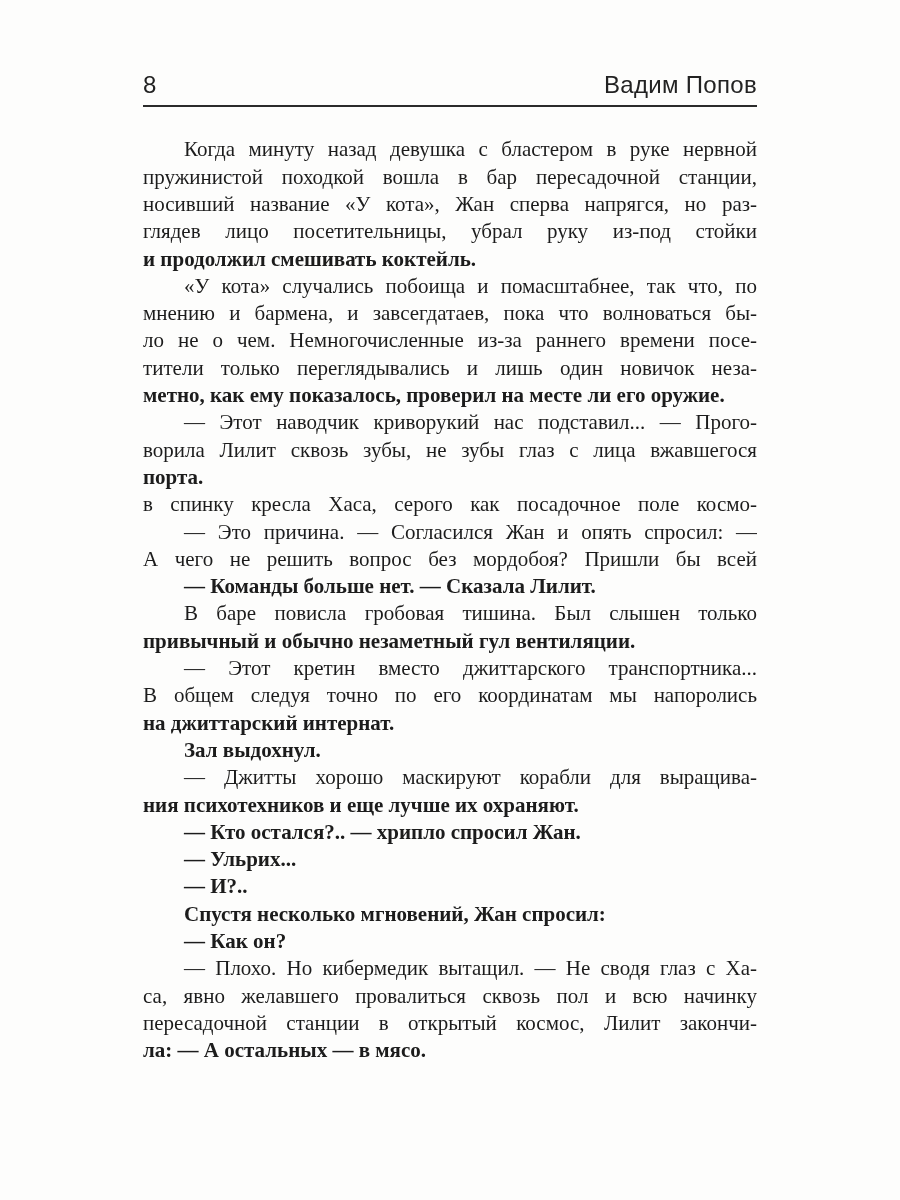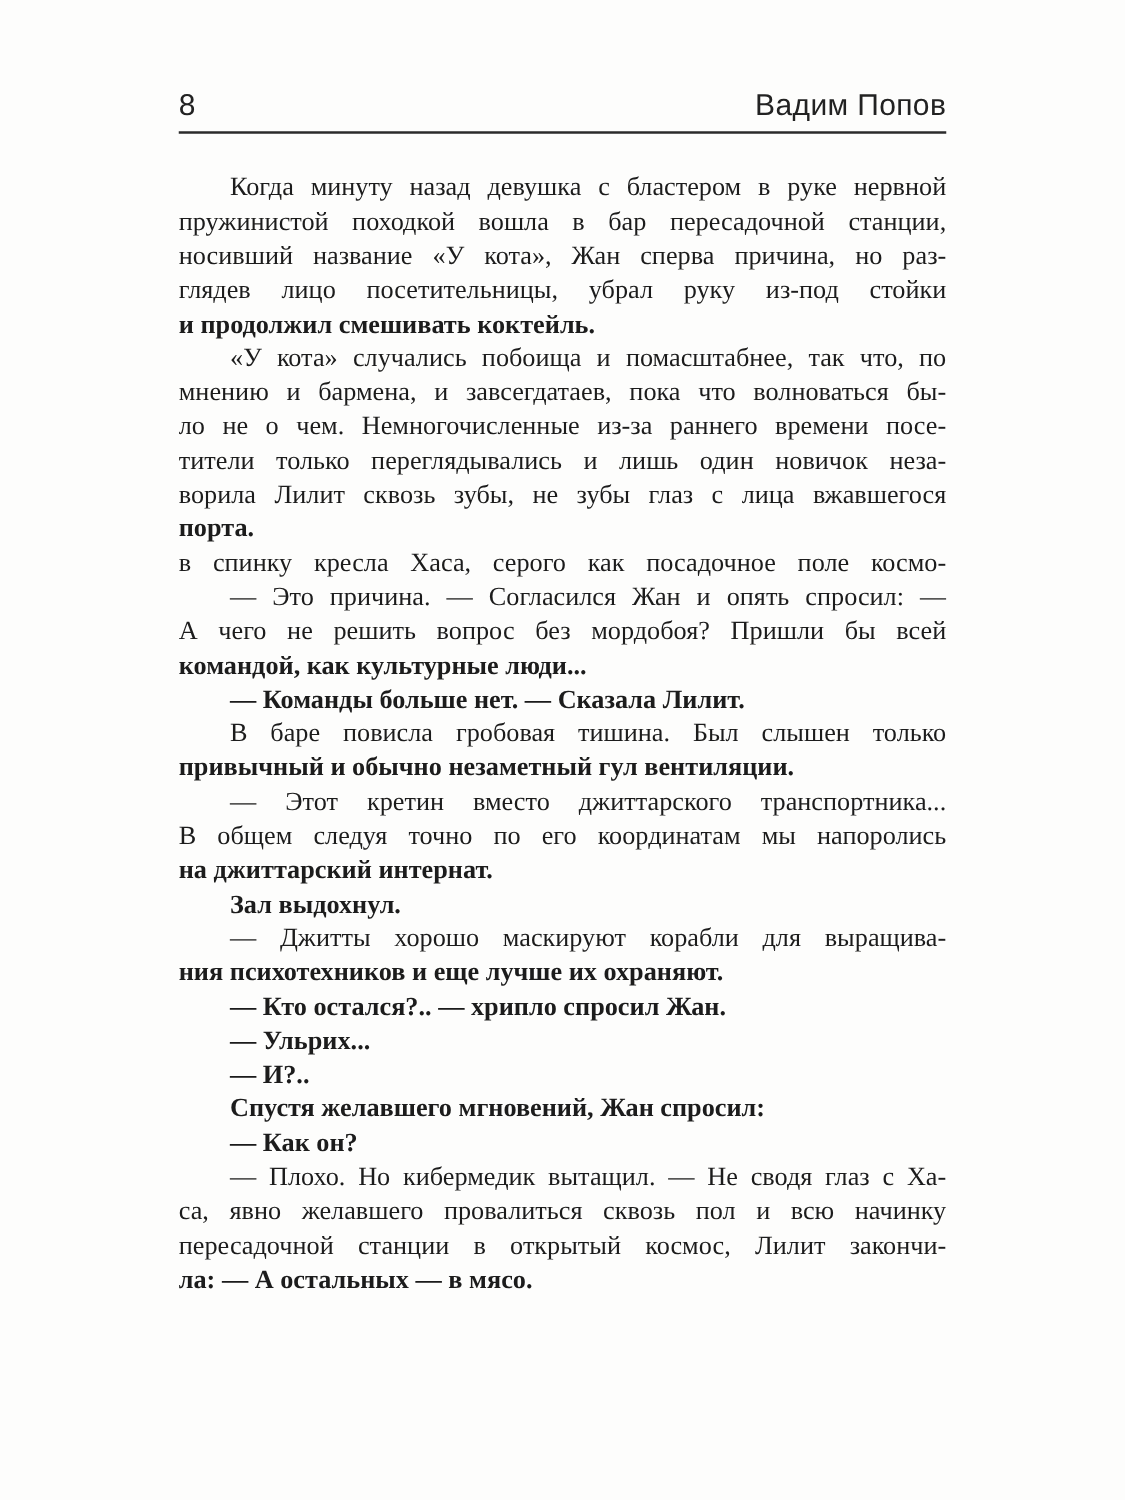--- a/index.html
+++ b/index.html
@@ -65,39 +65,40 @@
 
 <div class="page">
   <div class="running-head">
     <span class="page-num">8</span>
     <span class="author">Вадим Попов</span>
   </div>
   <div class="body-text">
       <div class="para">
         <div class="line indent">Когда минуту назад девушка с бластером в руке нервной</div>
         <div class="line">пружинистой походкой вошла в бар пересадочной станции,</div>
-        <div class="line">носивший название «У кота», Жан сперва причина, но раз-</div>
+        <div class="line">носивший название «У кота», Жан сперва напрягся, но раз-</div>
         <div class="line">глядев лицо посетительницы, убрал руку из-под стойки</div>
         <div class="line final">и продолжил смешивать коктейль.</div>
       </div>
       <div class="para">
         <div class="line indent">«У кота» случались побоища и помасштабнее, так что, по</div>
         <div class="line">мнению и бармена, и завсегдатаев, пока что волноваться бы-</div>
         <div class="line">ло не о чем. Немногочисленные из-за раннего времени посе-</div>
         <div class="line">тители только переглядывались и лишь один новичок неза-</div>
+        <div class="line final">метно, как ему показалось, проверил на месте ли его оружие.</div>
       </div>
       <div class="para">
+        <div class="line indent">— Этот наводчик криворукий нас подставил... — Прого-</div>
         <div class="line">ворила Лилит сквозь зубы, не зубы глаз с лица вжавшегося</div>
         <div class="line final">порта.</div>
         <div class="line">в спинку кресла Хаса, серого как посадочное поле космо-</div>
       </div>
       <div class="para">
         <div class="line indent">— Это причина. — Согласился Жан и опять спросил: —</div>
         <div class="line">А чего не решить вопрос без мордобоя? Пришли бы всей</div>
-        <div class="line final">командой, как культурные люди...</div>
       </div>
       <div class="para">
         <div class="line indent final">— Команды больше нет. — Сказала Лилит.</div>
       </div>
       <div class="para">
         <div class="line indent">В баре повисла гробовая тишина. Был слышен только</div>
         <div class="line final">привычный и обычно незаметный гул вентиляции.</div>
       </div>
       <div class="para">
         <div class="line indent">— Этот кретин вместо джиттарского транспортника...</div>
@@ -114,21 +115,21 @@
       <div class="para">
         <div class="line indent final">— Кто остался?.. — хрипло спросил Жан.</div>
       </div>
       <div class="para">
         <div class="line indent final">— Ульрих...</div>
       </div>
       <div class="para">
         <div class="line indent final">— И?..</div>
       </div>
       <div class="para">
-        <div class="line indent final">Спустя желавшего мгновений, Жан спросил:</div>
+        <div class="line indent final">Спустя несколько мгновений, Жан спросил:</div>
       </div>
       <div class="para">
         <div class="line indent final">— Как он?</div>
       </div>
       <div class="para">
         <div class="line indent">— Плохо. Но кибермедик вытащил. — Не сводя глаз с Ха-</div>
         <div class="line">са, явно желавшего провалиться сквозь пол и всю начинку</div>
         <div class="line">пересадочной станции в открытый космос, Лилит закончи-</div>
         <div class="line final">ла: — А остальных — в мясо.</div>
       </div>

